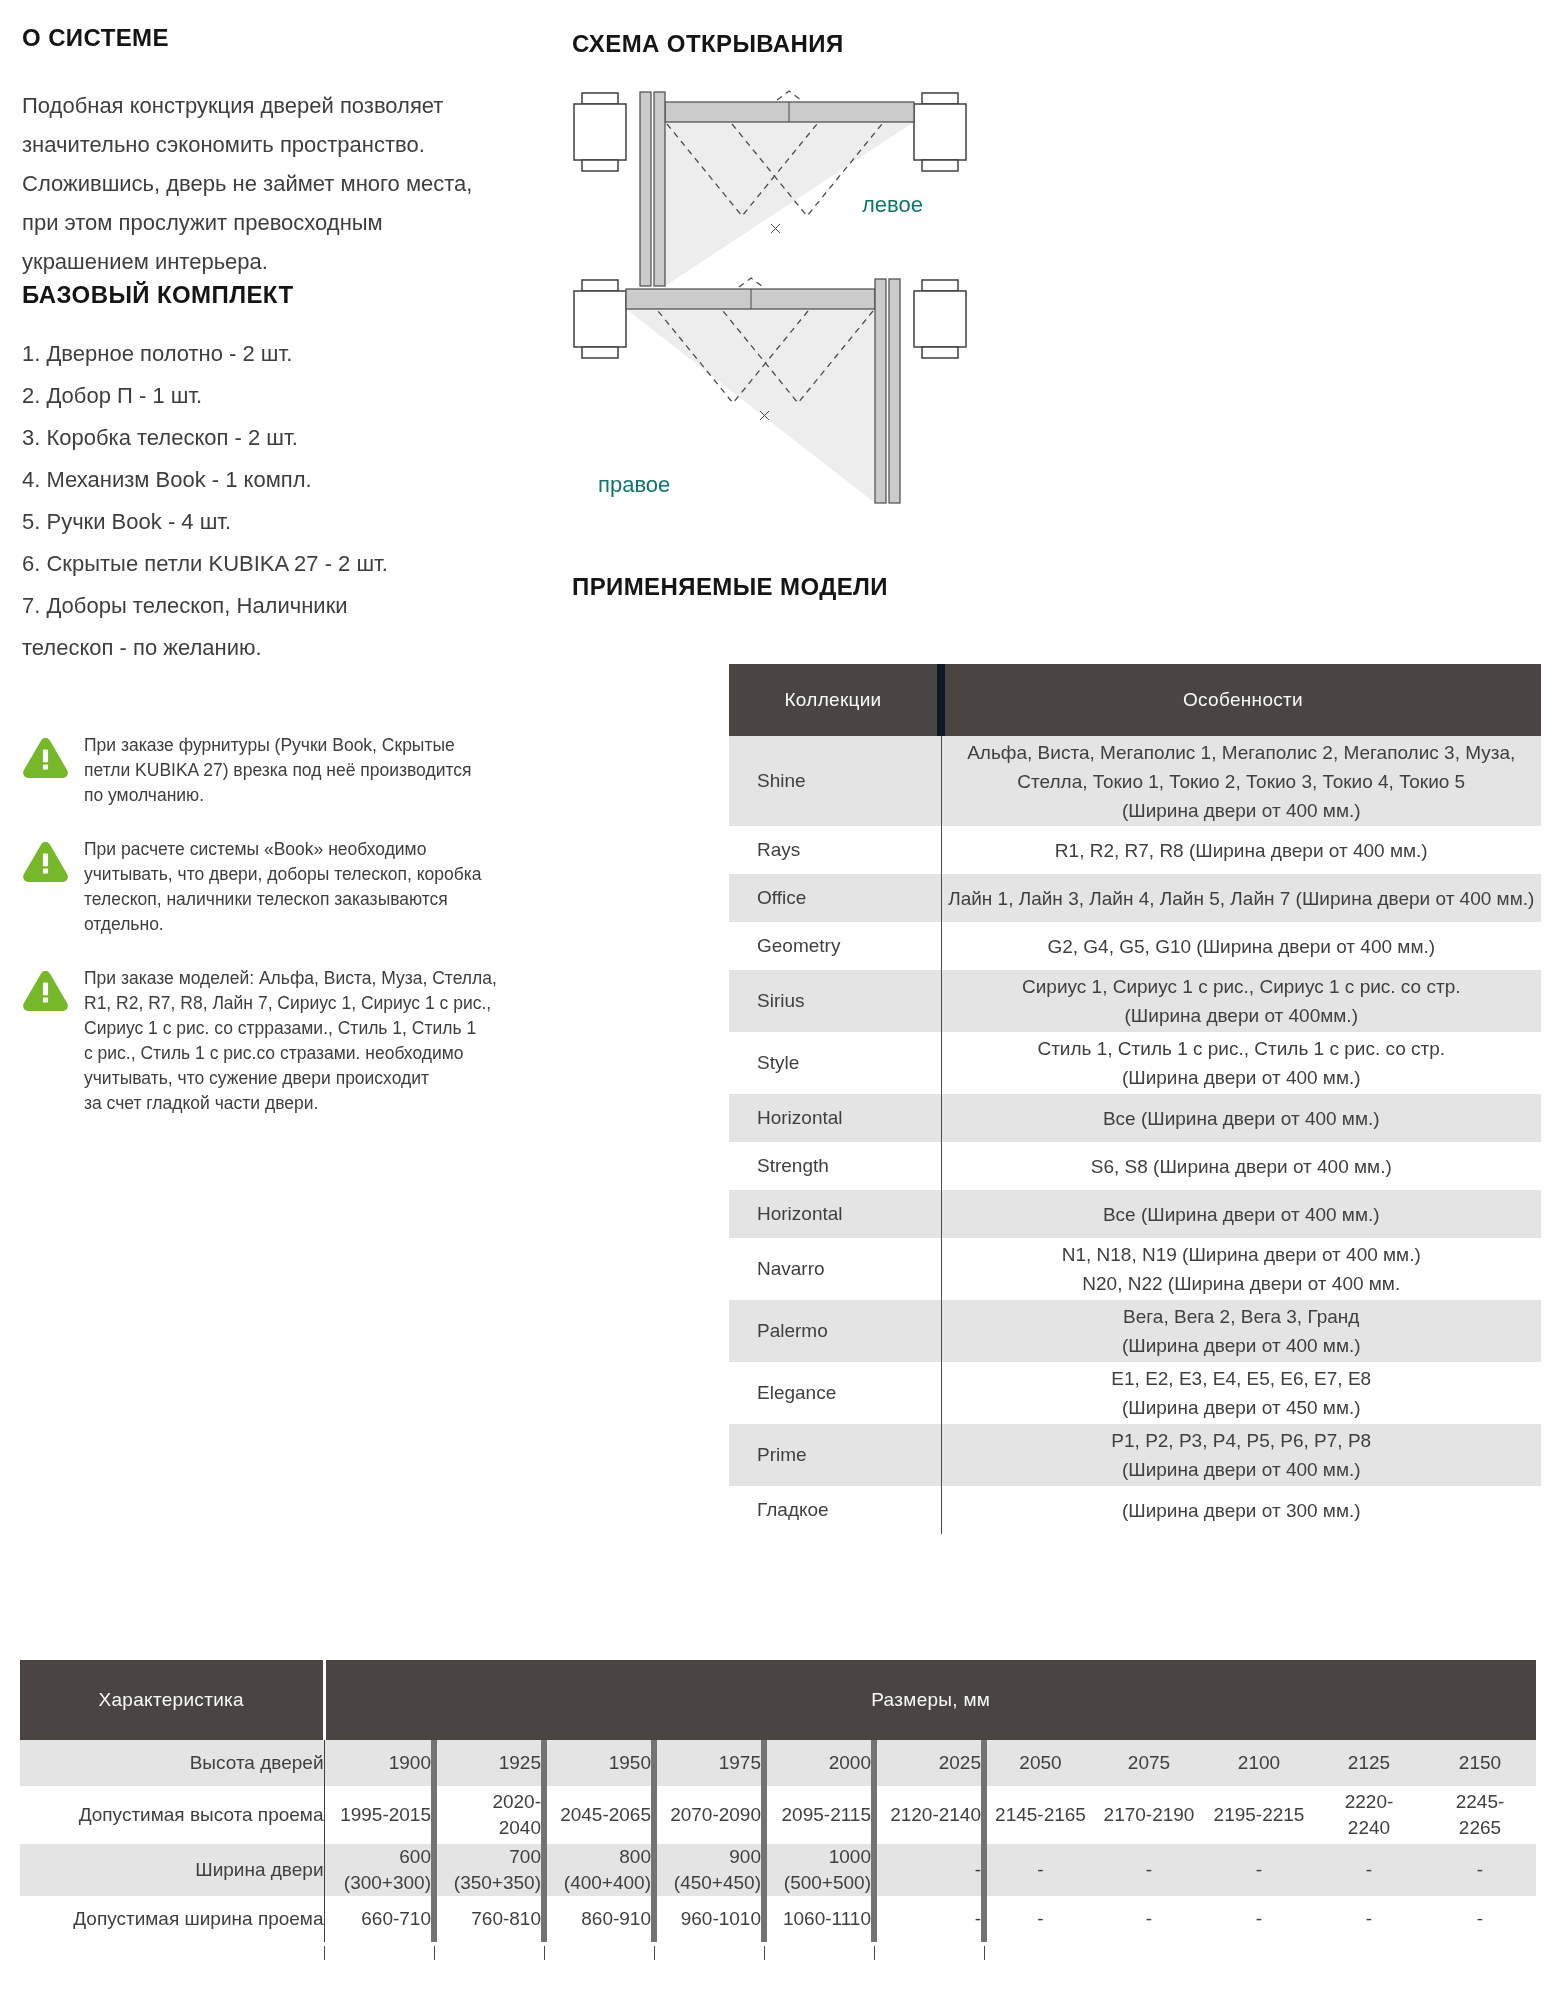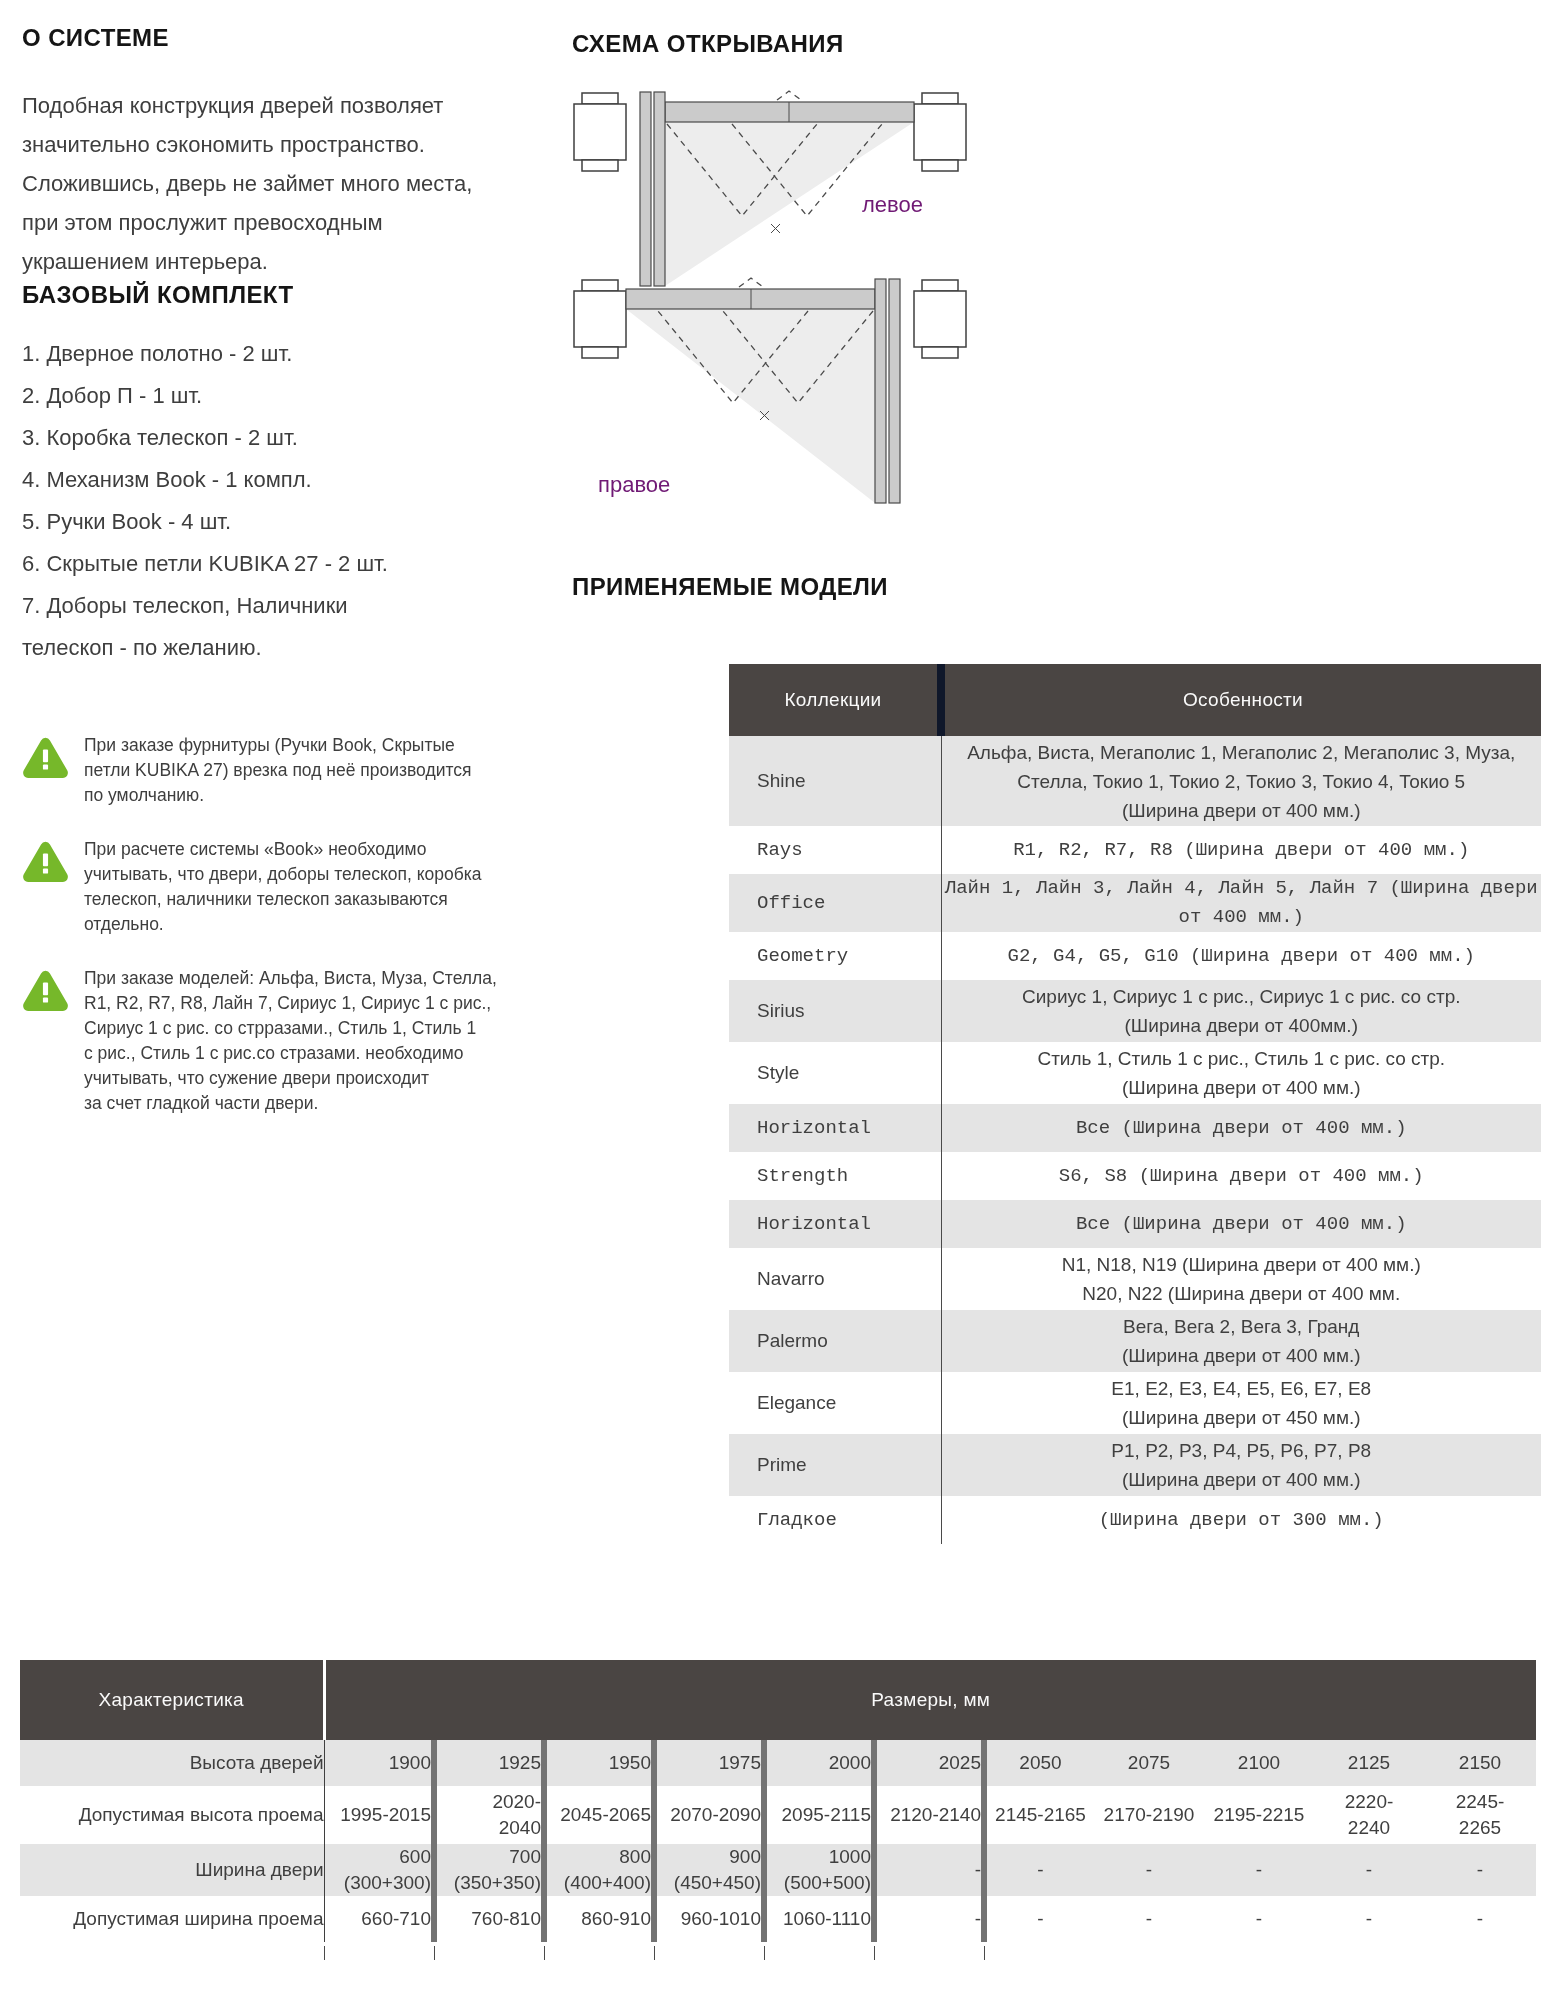--- a/index.html
+++ b/index.html
@@ -17,34 +17,34 @@
   .note{display:flex;margin-bottom:29px;}
   .note .w-icon{flex:0 0 auto;margin:3px 15px 0 0;}
   .note-text{font-size:17.5px;line-height:25px;color:#3E3E3E;white-space:pre-line;}
 
   
   .right-col{position:absolute;left:572px;top:20px;width:968px;height:1520px;}
   .scheme-h{position:absolute;left:0;top:10px;}
   .diagram{position:absolute;left:0;}
   .d1{top:68px;}
   .d2{top:255px;}
-  .dlabel{position:absolute;font-size:22px;color:#701a75;}
+  .dlabel{position:absolute;font-size:22px;color:#0f766e;}
   .lbl-left{left:290px;top:172px;}
   .lbl-right{left:26px;top:452px;}
   .models-h{position:absolute;left:0;top:553px;}
 
   .models-wrap{position:absolute;left:157px;top:644px;width:812px;}
   table.models{border-collapse:collapse;table-layout:fixed;width:812px;font-size:19px;color:#3F3F3F;}
   table.models th{background:#4A4543;color:#FAFAFA;font-weight:400;height:70px;font-size:19px;letter-spacing:.3px;}
   table.models th.c1{width:212px;border-right:8px solid #0f172a;}
   table.models td{padding:0;}
   table.models td.mcol1{text-align:left;padding-left:28px;}
   table.models td.mcol2{text-align:center;border-left:1px solid #4A4A4A;line-height:29px;white-space:pre-line;}
   tr.stripe{background:#E4E4E4;}
-  tr.rh1{height:48px;font-family:Liberation Mono, monospace;} tr.rh2{height:62px;} tr.rh3{height:90px;}
+  tr.rh1{height:48px;} tr.rh2{height:62px;} tr.rh3{height:90px;}
   .tail{position:absolute;width:1px;background:#4A4A4A;}
 
   
   .sizes-h{position:absolute;left:22px;top:1576px;}
   .sizes-wrap{position:absolute;left:20px;top:1660px;width:1516px;}
   table.sizes{border-collapse:collapse;table-layout:fixed;width:1516px;font-size:19px;color:#3F3F3F;}
   table.sizes th{background:#4A4543;color:#FAFAFA;font-weight:400;height:78px;font-size:19px;letter-spacing:.3px;}
   table.sizes th.s1{border-right:3px solid #fff;}
   table.sizes td{padding:0;text-align:center;line-height:26px;white-space:pre-line;}
   table.sizes td.slabel{text-align:right;padding-left:24px;}

